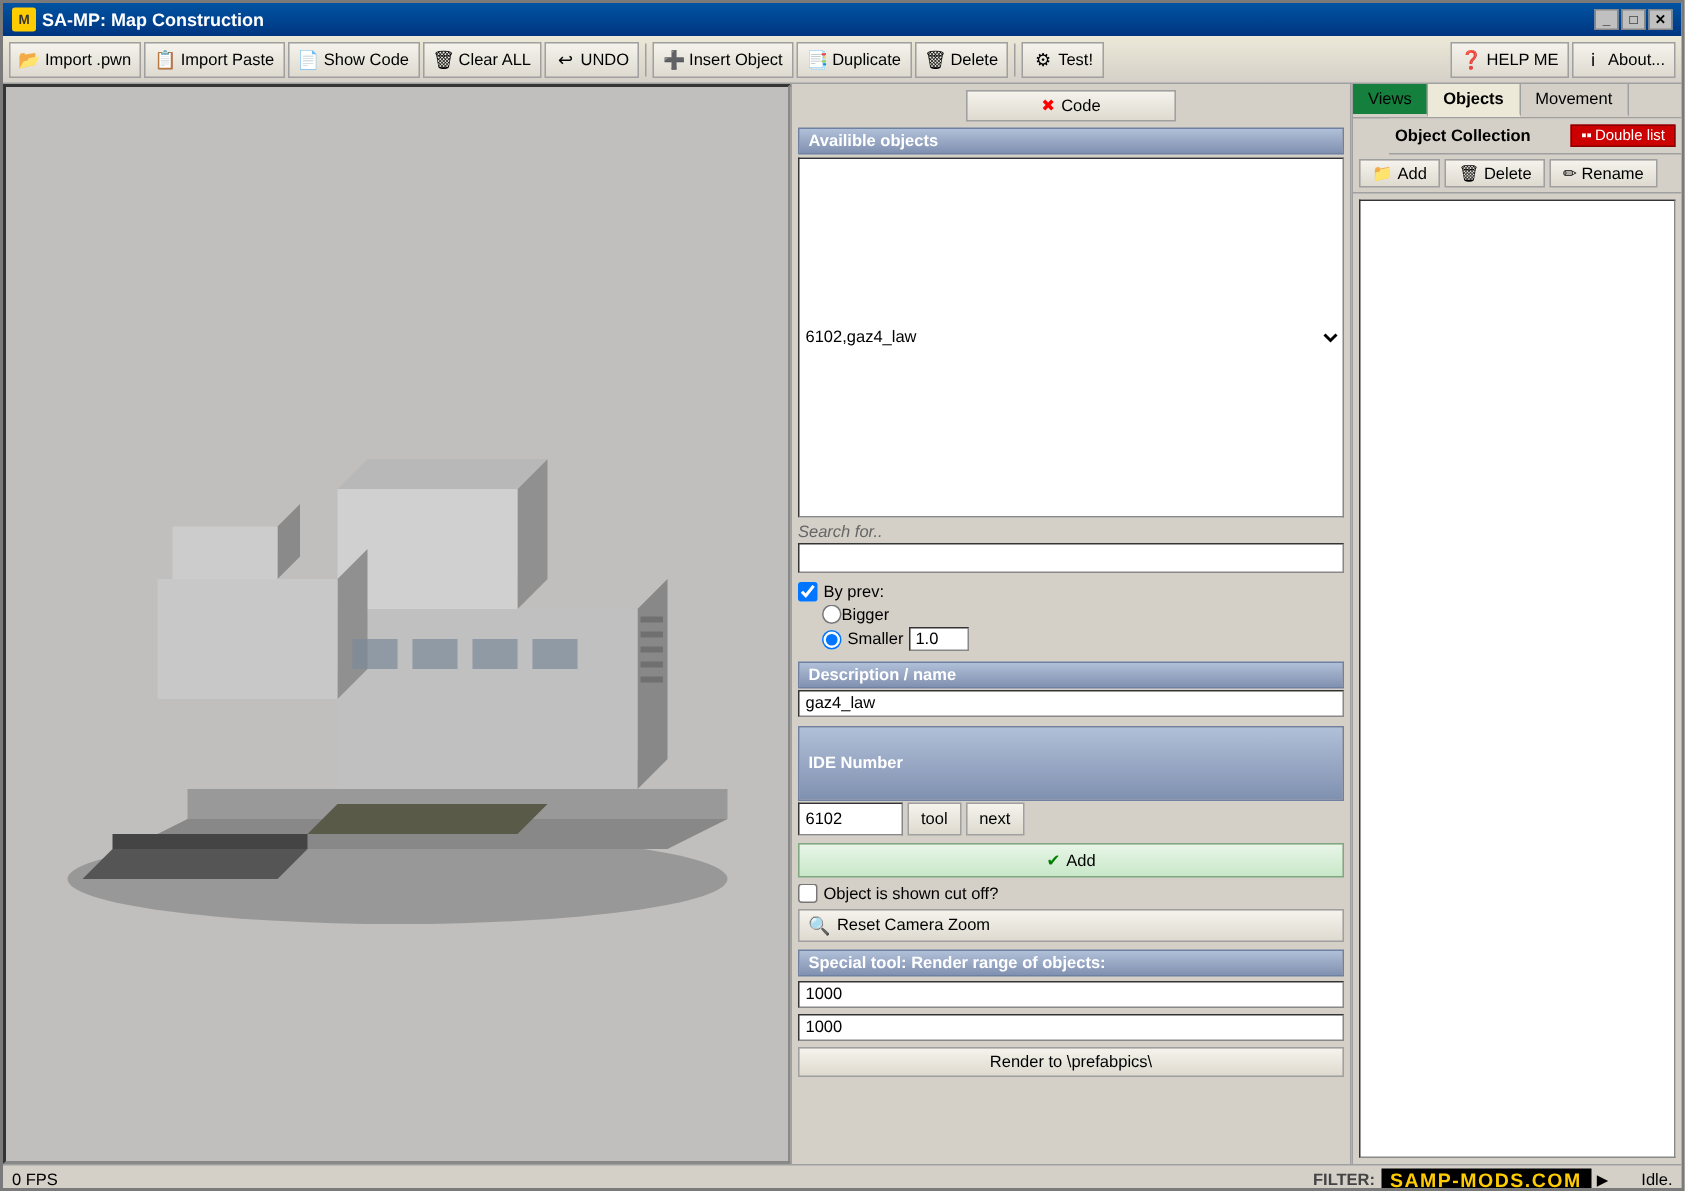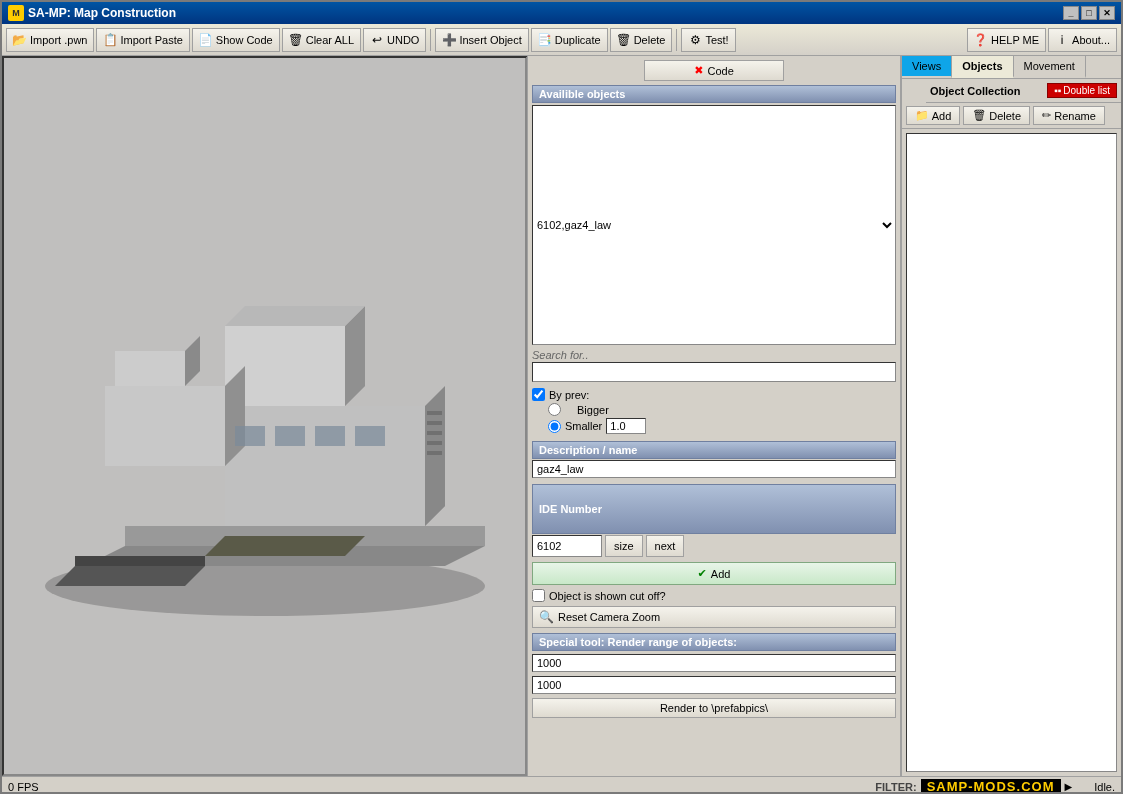--- a/index.html
+++ b/index.html
@@ -536,39 +536,39 @@
     <div id="search-area" style="margin:2px 4px;">
       <div style="font-size:11px;color:#666;font-style:italic;margin-bottom:1px;">Search for..</div>
       <input id="search-input" type="text" style="width: 100%; border: 1px inset rgb(136, 136, 136); background: white; padding: 2px 4px; font-size: 11px; height: 20px; font-family: Tahoma, Arial, sans-serif;">
     </div>
 
     <div id="size-filter" style="margin:2px 4px;">
       <div class="filter-row" style="display:flex;align-items:center;gap:4px;">
         <input type="checkbox" checked="" style="">
         <span>By prev:</span>
       </div>
-      <div class="filter-row" style="display:flex;align-items:flex-end;gap:16px;margin-left:16px;">
+      <div class="filter-row" style="display:flex;align-items:flex-end;gap:0;margin-left:16px;">
         <input type="radio" name="sizeFilter" style="">
         <span>Bigger</span>
       </div>
       <div class="filter-row" style="display:flex;align-items:center;gap:4px;margin-left:16px;">
         <input type="radio" name="sizeFilter" checked="" style="">
         <span>Smaller</span>
         <input type="text" class="size-input" style="width: 40px; border: 1px inset rgb(136, 136, 136); padding: 1px 3px; font-size: 11px;" value="1.0">
       </div>
     </div>
 
     <div class="field-label" style="background:linear-gradient(to bottom,#b0c0d8,#8090b0);color:white;padding:2px 6px;font-size:11px;font-weight:bold;margin:3px 4px 1px 4px;border:1px solid #7080a0;">Description / name</div>
     <input type="text" class="field-input" style="margin: 0px 4px 3px; border: 1px inset rgb(136, 136, 136); background: white; padding: 2px 4px; font-size: 11px; width: calc(100% - 8px); font-family: Tahoma, Arial, sans-serif;" value="gaz4_law">
 
     <div class="field-label" style="background:linear-gradient(to bottom,#b0c0d8,#8090b0);color:white;padding:18px 6px;font-size:11px;font-weight:bold;margin:3px 4px 1px 4px;border:1px solid #7080a0;">IDE Number</div>
     <div id="ide-row" style="display:flex;align-items:center;margin:0 4px 3px 4px;gap:3px;">
       <input type="text" id="ide-input" style="width: 70px; border: 1px inset rgb(136, 136, 136); background: white; padding: 2px 4px; font-size: 11px; height: 22px; font-family: Tahoma, Arial, sans-serif;" value="6102">
       <button class="nav-btn" style="background:linear-gradient(to bottom,#f5f3ec,#dedad0);border:1px solid #a0a0a0;padding:2px 8px;cursor:pointer;font-size:11px;height:22px;">
-        <span>size</span>
+        <span>tool</span>
       </button>
       <button class="nav-btn" style="background:linear-gradient(to bottom,#f5f3ec,#dedad0);border:1px solid #a0a0a0;padding:2px 8px;cursor:pointer;font-size:11px;height:22px;">
         <span>next</span>
       </button>
     </div>
 
     <button id="add-btn" style="margin:2px 4px;background:linear-gradient(to bottom,#e8f5e8,#c8e8c8);border:1px solid #80a880;padding:4px;cursor:pointer;font-size:11px;width:calc(100% - 8px);display:flex;align-items:center;justify-content:center;gap:4px;">
       <span style="color:green;">✔</span>
       <span>Add</span>
     </button>
@@ -589,21 +589,21 @@
     <input type="text" style="margin: 2px 4px; border: 1px inset rgb(136, 136, 136); background: white; padding: 2px 4px; font-size: 11px; width: calc(100% - 8px); font-family: Tahoma, Arial, sans-serif;" value="1000">
 
     <button id="render-btn" style="margin:2px 4px 4px 4px;background:linear-gradient(to bottom,#f5f3ec,#dedad0);border:1px solid #a0a0a0;padding:3px 6px;cursor:pointer;font-size:11px;width:calc(100% - 8px);font-family:Tahoma,Arial,sans-serif;">
       <span>Render to \prefabpics\</span>
     </button>
   </div>
 
   <div id="tabs-panel" style="width:220px;background:#d4d0c8;display:flex;flex-direction:column;">
 
     <div id="tabs-row" style="display:flex;border-bottom:1px solid #a0a0a0;">
-      <div class="tab-btn" style="padding:4px 10px;font-size:11px;cursor:pointer;background:#0ea5e9;border-right:1px solid #a0a0a0;">Views</div>
+      <div class="tab-btn" style="padding:4px 10px;font-size:11px;cursor:pointer;background:#15803d;border-right:1px solid #a0a0a0;">Views</div>
       <div class="tab-btn active" style="padding:4px 10px;font-size:11px;cursor:pointer;background:#ece9d8;border-right:1px solid #a0a0a0;font-weight:bold;">Objects</div>
       <div class="tab-btn" style="padding:4px 10px;font-size:11px;cursor:pointer;background:#d4d0c8;">Movement</div>
     </div>
 
     <div id="obj-coll-header" style="display:flex;align-items:center;padding:4px;background:#d4d0c8;border-bottom:1px solid #a0a0a0;">
       <span id="obj-coll-label" style="flex:1;font-size:11px;font-weight:bold;">Object Collection</span>
       <button id="double-list-btn" style="background:#cc0000;color:white;border:1px solid #880000;padding:1px 6px;font-size:10px;cursor:pointer;display:flex;align-items:center;gap:2px;font-family:Tahoma,Arial,sans-serif;">
         <span>▪▪</span>
         <span>Double list</span>
       </button>

